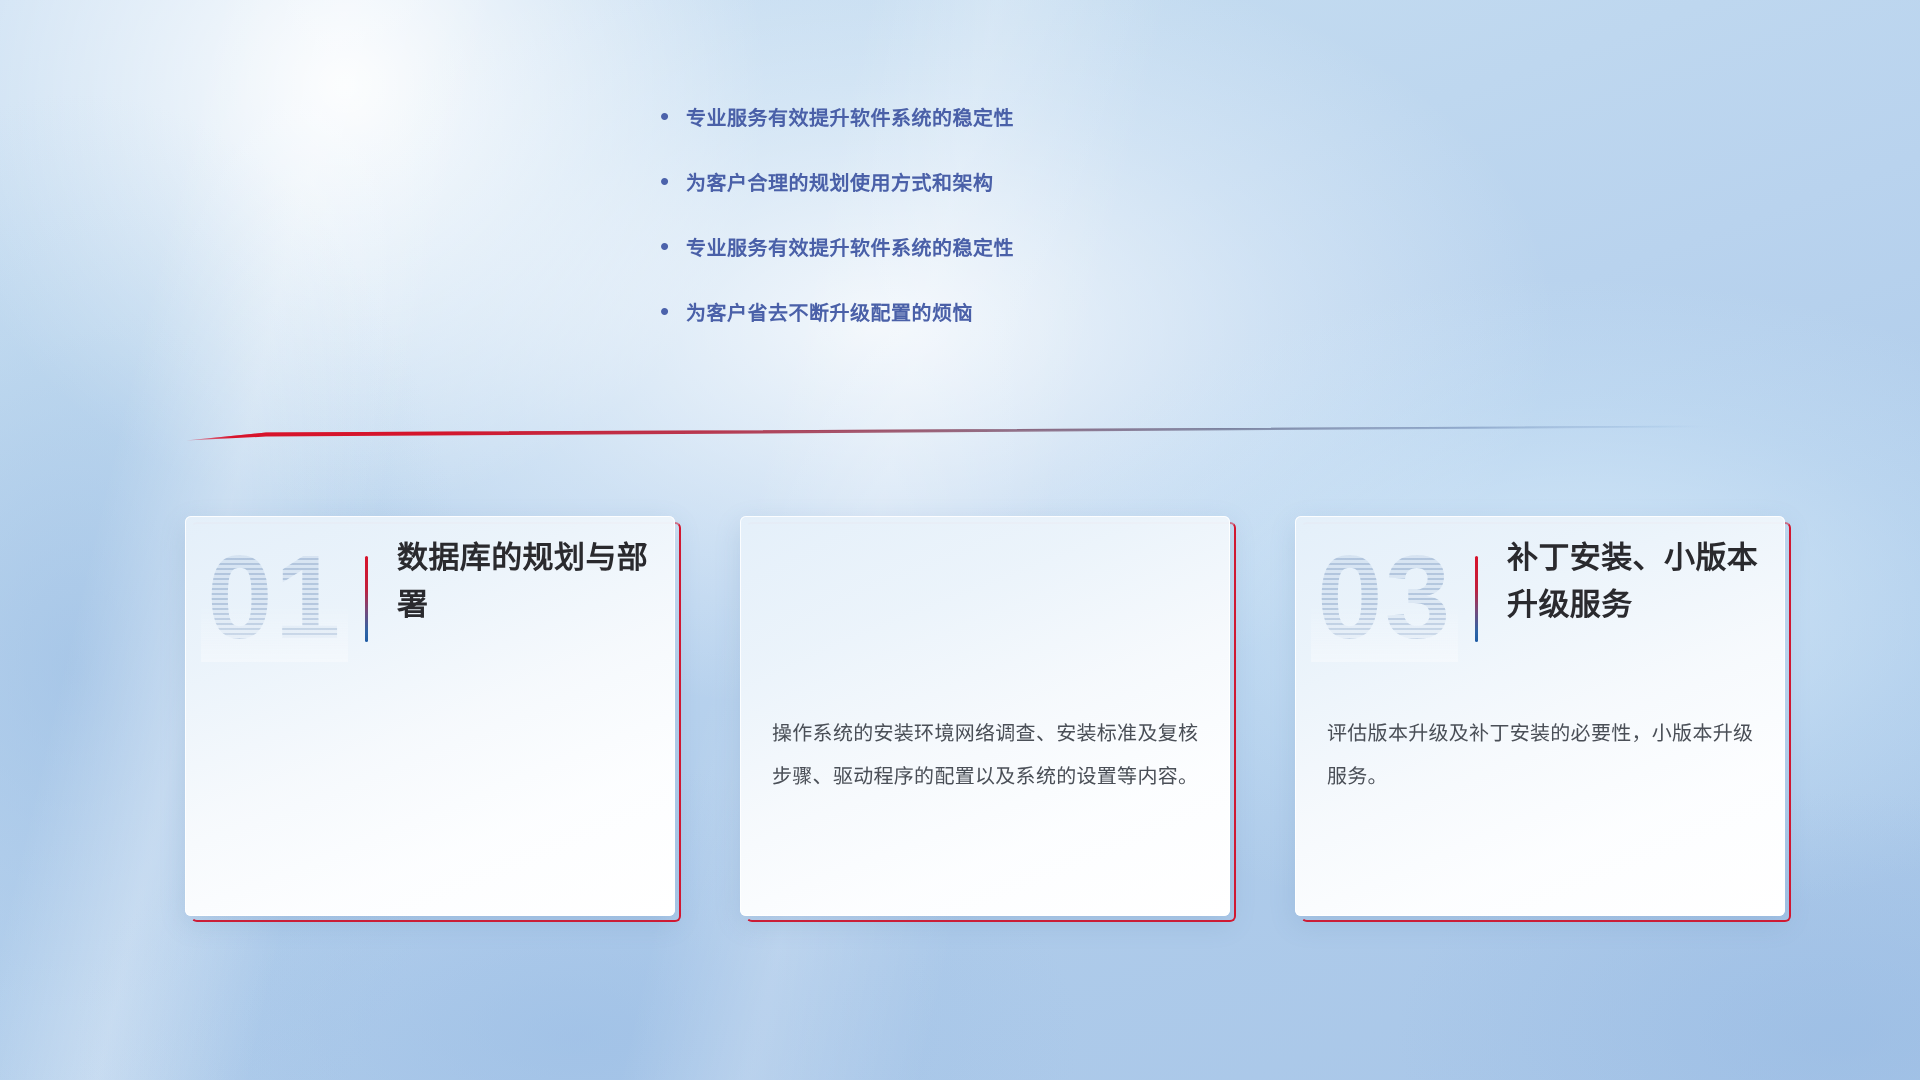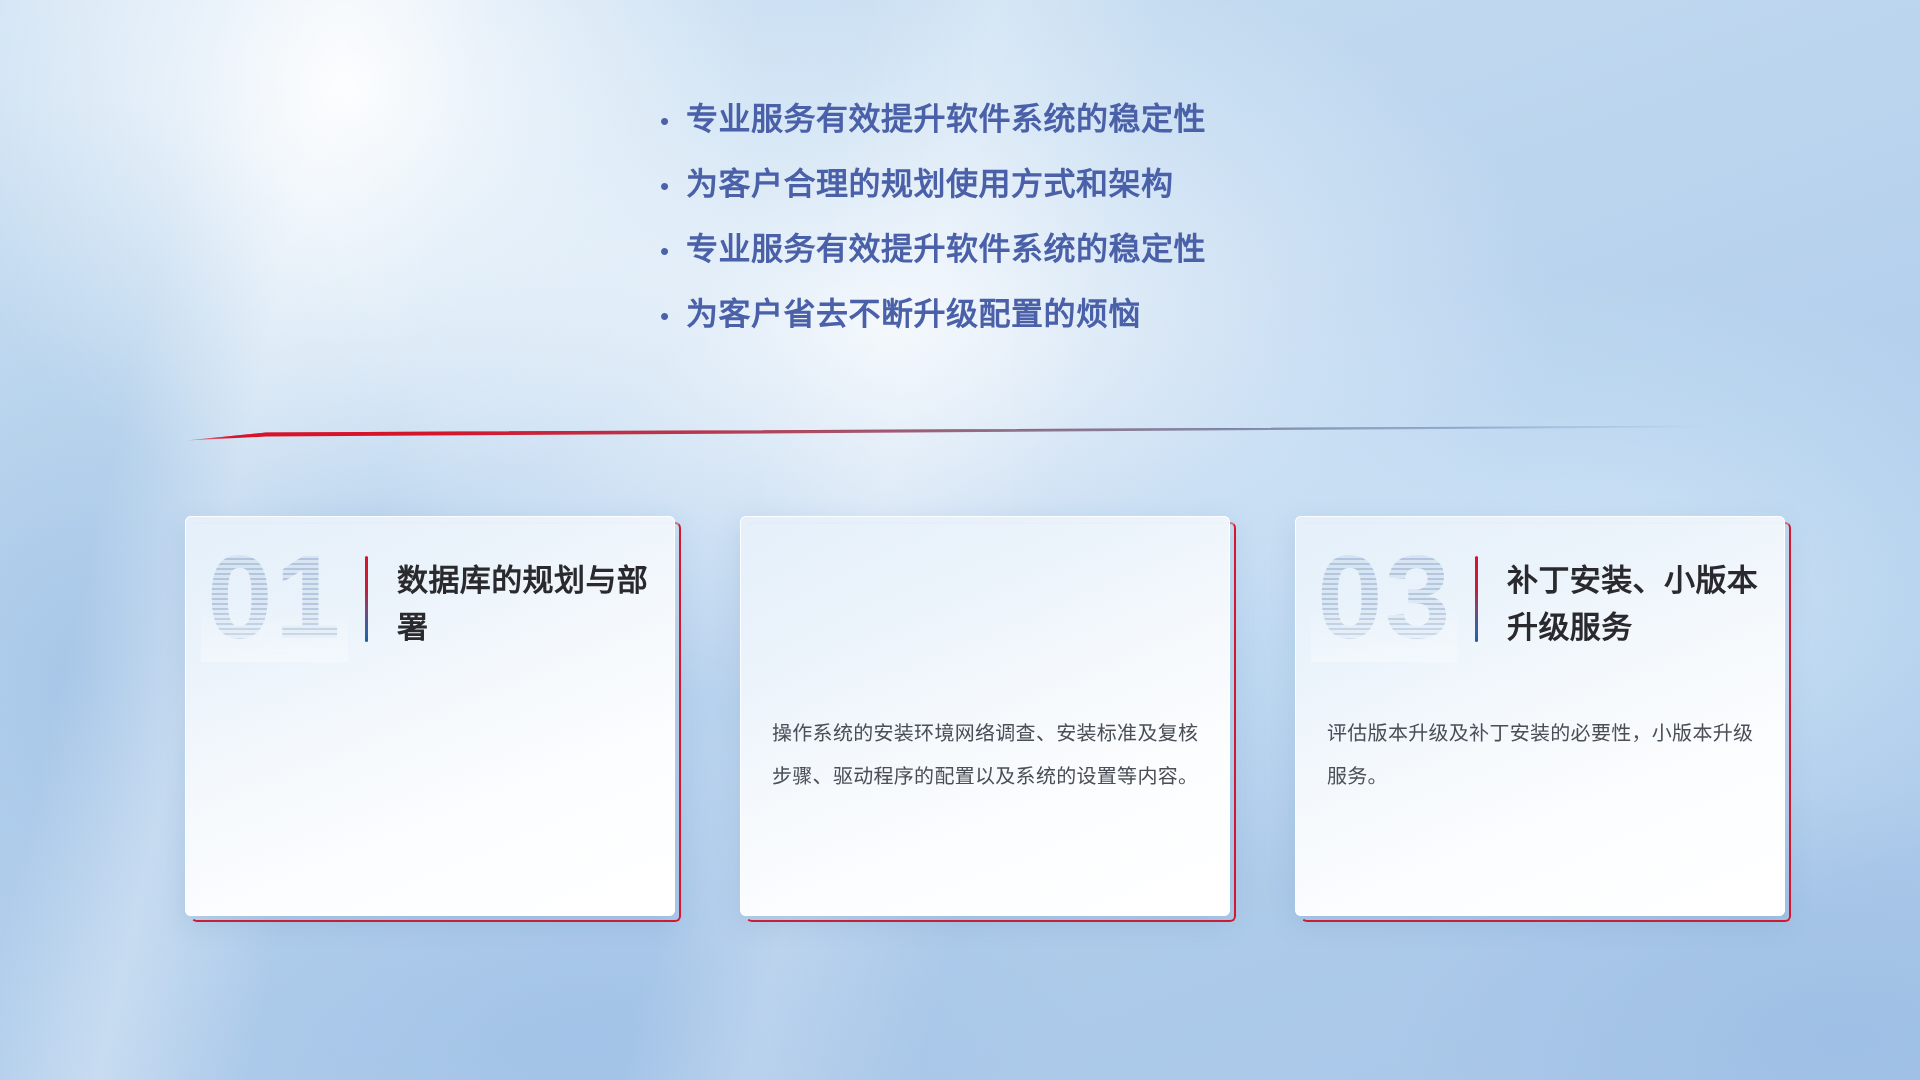--- a/index.html
+++ b/index.html
@@ -74,21 +74,21 @@
   }
   .bullet-dot {
     width: 26px;
     flex: 0 0 26px;
     color: #4b62ab;
     font-size: 26px;
     line-height: 1;
     text-align: left;
   }
   .bullet-text {
-    font-size: 32px;
+    font-size: 20px;
     line-height: 1;
     letter-spacing: 0.5px;
     color: #4a60a8;
     font-weight: 600;
     white-space: nowrap;
   }
 
   
   #divider {
     position: absolute;
@@ -187,21 +187,21 @@
     left: 180px;
     top: 40px;
     width: 3px;
     height: 86px;
     background: linear-gradient(to bottom, #d8132b 0%, #c21f3c 38%, #7a4878 62%, #2e64a6 88%, #1f5ca4 100%);
     border-radius: 2px;
   }
   .card-title {
     position: absolute;
     left: 212px;
-    top: 41px;
+    top: 18px;
     width: 260px;
     font-size: 31px;
     line-height: 47px;
     font-weight: 600;
     color: #2a2a2e;
     letter-spacing: 0.4px;
   }
   .card-body {
     position: absolute;
     left: 32px;

